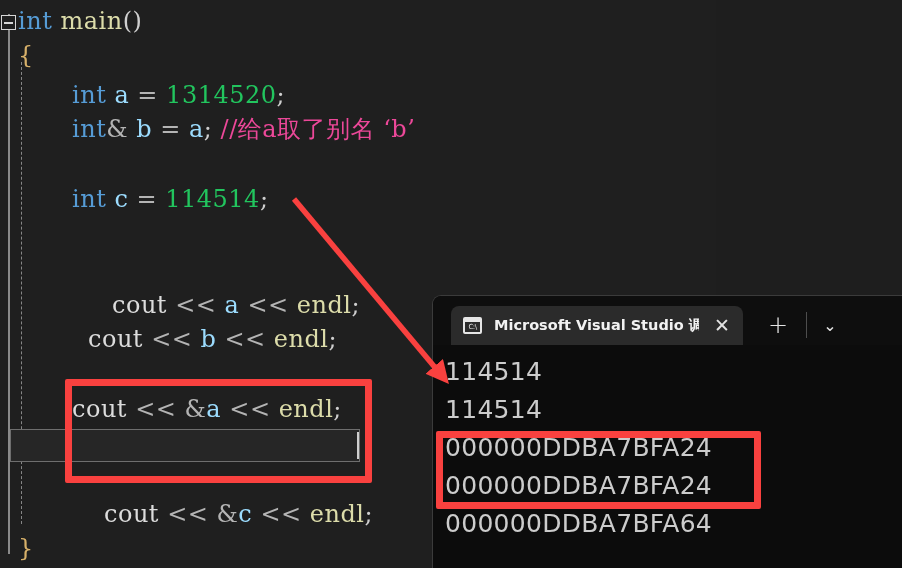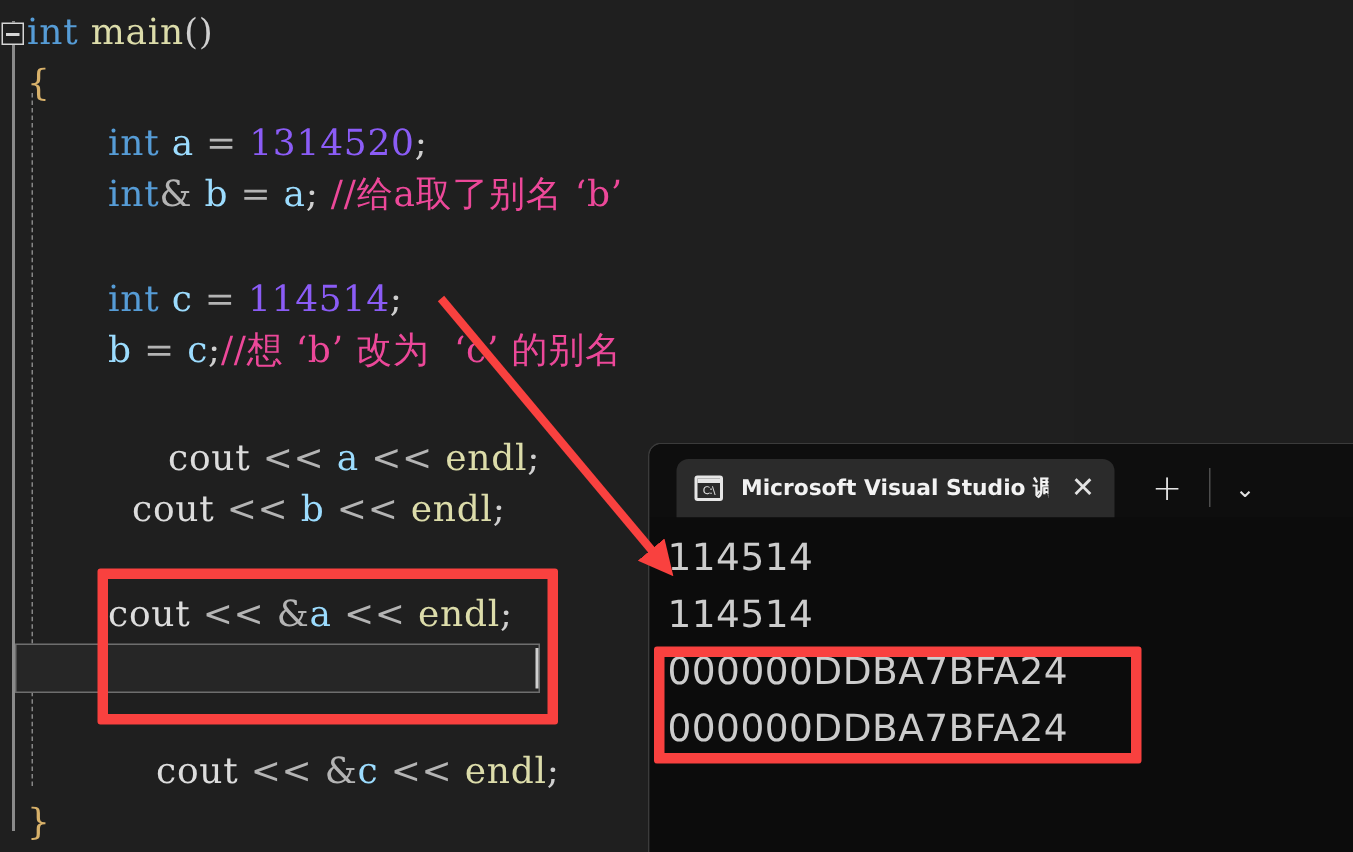--- a/index.html
+++ b/index.html
@@ -36,21 +36,21 @@
   .code-line {
     position: absolute;
     font-family: "DejaVu Serif", serif;
     font-size: 24px;
     line-height: 27px;
     white-space: pre;
     letter-spacing: 0.5px;
   }
   .kw   { color: #569cd6; }
   .var  { color: #9cdcfe; }
-  .num  { color: #8b5cf6; }
+  .num  { color: #22c55e; }
   .op   { color: #b4b4b4; }
   .id   { color: #dcdcdc; }
   .fn   { color: #dcdcaa; }
   .cmt  { color: #ec4899; }
   .punc { color: #cfcfcf; }
   .brace{ color: #d8b16a; }
 
   #cur-line-box {
     position: absolute; left: 10px; top: 429px; width: 350px; height: 33px;
     border: 1px solid #6e6e6e; background: #262626;
@@ -164,21 +164,20 @@
     <div class="code-line" style="left:18px; top:8px;"><span class="kw">int</span><span class="id"> </span><span class="fn">main</span><span class="punc">()</span></div>
 
     <div class="code-line" style="left:18px; top:42px;"><span class="brace">{</span></div>
 
     <div class="code-line" style="left:72px; top:82px;"><span class="kw">int</span><span class="id"> </span><span class="var">a</span><span class="op"> = </span><span class="num">1314520</span><span class="punc">;</span></div>
 
     <div class="code-line" style="left:72px; top:116px;"><span class="kw">int</span><span class="op">&amp;</span><span class="id"> </span><span class="var">b</span><span class="op"> = </span><span class="var">a</span><span class="punc">; </span><span class="cmt">//给a取了别名 ‘b’</span></div>
 
     <div class="code-line" style="left:72px; top:186px;"><span class="kw">int</span><span class="id"> </span><span class="var">c</span><span class="op"> = </span><span class="num">114514</span><span class="punc">;</span></div>
 
-    <div class="code-line" style="left:72px; top:220px;"><span class="var">b</span><span class="op"> = </span><span class="var">c</span><span class="punc">;</span><span class="cmt">//想 ‘b’ 改为  ‘c’ 的别名</span></div>
 
     <div class="code-line" style="left:72px; top:292px;margin-left:40px;"><span class="id">cout</span><span class="op"> &lt;&lt; </span><span class="var">a</span><span class="op"> &lt;&lt; </span><span class="fn">endl</span><span class="punc">;</span></div>
 
     <div class="code-line" style="left:88px; top:326px;"><span class="id">cout</span><span class="op"> &lt;&lt; </span><span class="var">b</span><span class="op"> &lt;&lt; </span><span class="fn">endl</span><span class="punc">;</span></div>
 
     <div class="code-line" style="left:72px; top:396px;"><span class="id">cout</span><span class="op"> &lt;&lt; </span><span class="op">&amp;</span><span class="var">a</span><span class="op"> &lt;&lt; </span><span class="fn">endl</span><span class="punc">;</span></div>
 
 
     <div class="code-line" style="left:72px; top:501px;margin-left:32px;"><span class="id">cout</span><span class="op"> &lt;&lt; </span><span class="op">&amp;</span><span class="var">c</span><span class="op"> &lt;&lt; </span><span class="fn">endl</span><span class="punc">;</span></div>
 
@@ -199,20 +198,21 @@
       <div id="term-new-tab">+</div>
       <div id="term-sep"></div>
       <div id="term-dropdown">⌄</div>
     </div>
 
     <div id="term-body">
       <div class="term-line">114514</div>
       <div class="term-line">114514</div>
       <div class="term-line">000000DDBA7BFA24</div>
       <div class="term-line">000000DDBA7BFA24</div>
+      <div class="term-line">000000DDBA7BFA64</div>
     </div>
   </div>
 
   <div class="red-box" id="red-box-code"></div>
   <div class="red-box" id="red-box-term"></div>
 
   <svg id="arrow" viewBox="0 0 902 568" xmlns="http://www.w3.org/2000/svg">
     <defs>
       <marker id="ah" viewBox="0 0 10 10" refX="6" refY="5" markerWidth="4.2" markerHeight="4.2" orient="auto-start-reverse">
         <path d="M 0 0 L 10 5 L 0 10 z" fill="#f9413f"></path>

